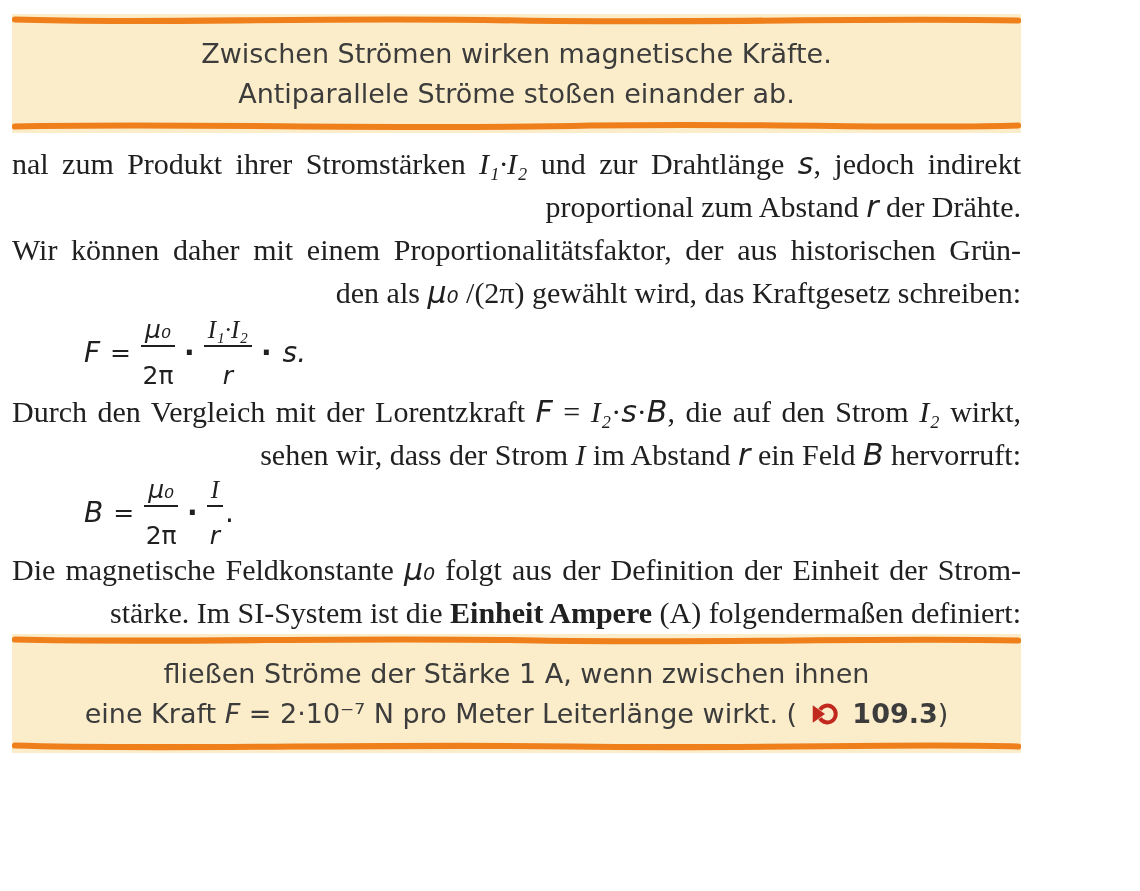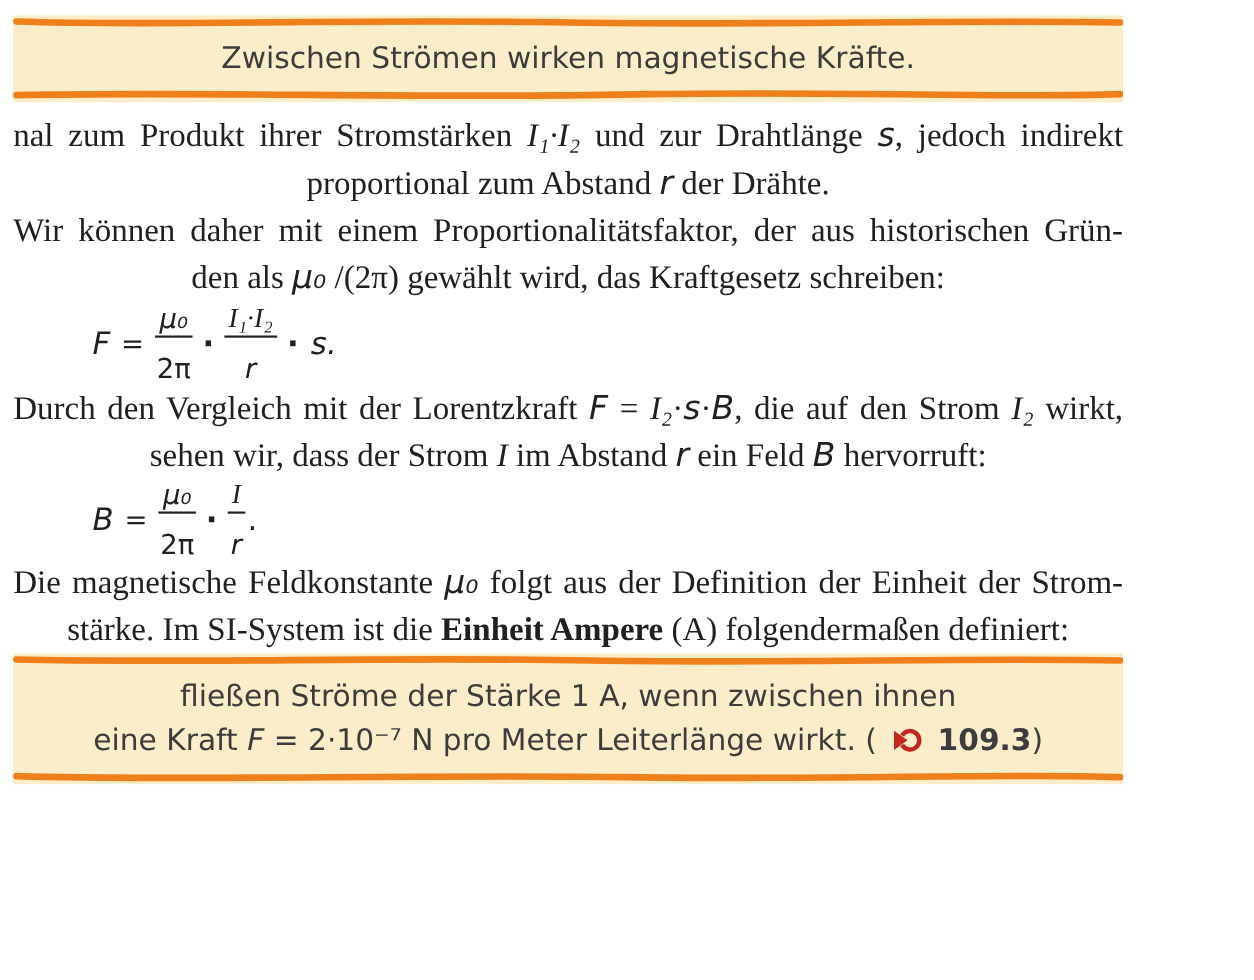--- a/index.html
+++ b/index.html
@@ -7,21 +7,21 @@
         padding:14px 12px 0 12px;overflow:hidden;
         font-family:"Liberation Serif","DejaVu Serif",serif;color:var(--body-text,#202020);}
   .hl-box{background:var(--box-bg,#FBEDC9);}
   .wave{display:block;width:100%;height:13px;}
   .wave path{stroke:var(--accent-orange,#EE7F1B);stroke-width:6.5;fill:none;stroke-linecap:round;}
   .hl-text{padding:7px 24px 6px 24px;font-family:"DejaVu Sans","Liberation Sans",sans-serif;
            font-size:27px;line-height:40px;color:var(--box-text,#3C3C3C);}
   .body-text{margin-top:9px;font-size:30px;line-height:43px;}
   .line{min-height:1em;}
   .line.justify{text-align:justify;text-align-last:justify;}
-  .line.left{text-align:center;}
+  .line.left{text-align:right;}
   .line.center{text-align:center;}
   .rs-i{font-family:"DejaVu Sans","Liberation Sans",sans-serif;font-style:italic;}
   .rs-is{font-style:italic;}
   .rs-b{font-weight:700;}
   .formula{display:flex;align-items:center;height:76px;padding-left:72px;
            font-family:"DejaVu Sans","Liberation Sans",sans-serif;font-size:28px;}
   .formula.small{height:72px;}
   .v-sans{font-style:italic;}
   .v-serif{font-family:"Liberation Serif","DejaVu Serif",serif;font-style:italic;}
   .v-up{font-style:normal;}
@@ -40,20 +40,21 @@
 <body>
 
 <div class="page">
 
   <div class="hl-box">
     <svg class="wave" viewBox="0 0 1116 14" preserveAspectRatio="none">
       <path d="M3 6 C 150 11, 330 3, 560 7 C 760 10, 950 4, 1113 7"></path>
     </svg>
     <div class="hl-text">
         <div class="line center"><span>Zwischen Strömen wirken magnetische Kräfte.</span></div>
+        <div class="line center"><span>Antiparallele Ströme stoßen einander ab.</span></div>
       </div>
     <svg class="wave" viewBox="0 0 1116 14" preserveAspectRatio="none">
       <path d="M3 7 C 200 3, 420 11, 640 6 C 840 3, 1000 10, 1113 6"></path>
     </svg>
   </div>
 
   <div class="body-text">
 
     <div class="para">
         <div class="line justify"><span>nal zum Produkt ihrer Stromstärken </span><span class="rs-is">I₁·I₂</span><span> und zur Drahtlänge </span><span class="rs-i">s</span><span>, jedoch indirekt</span></div>

